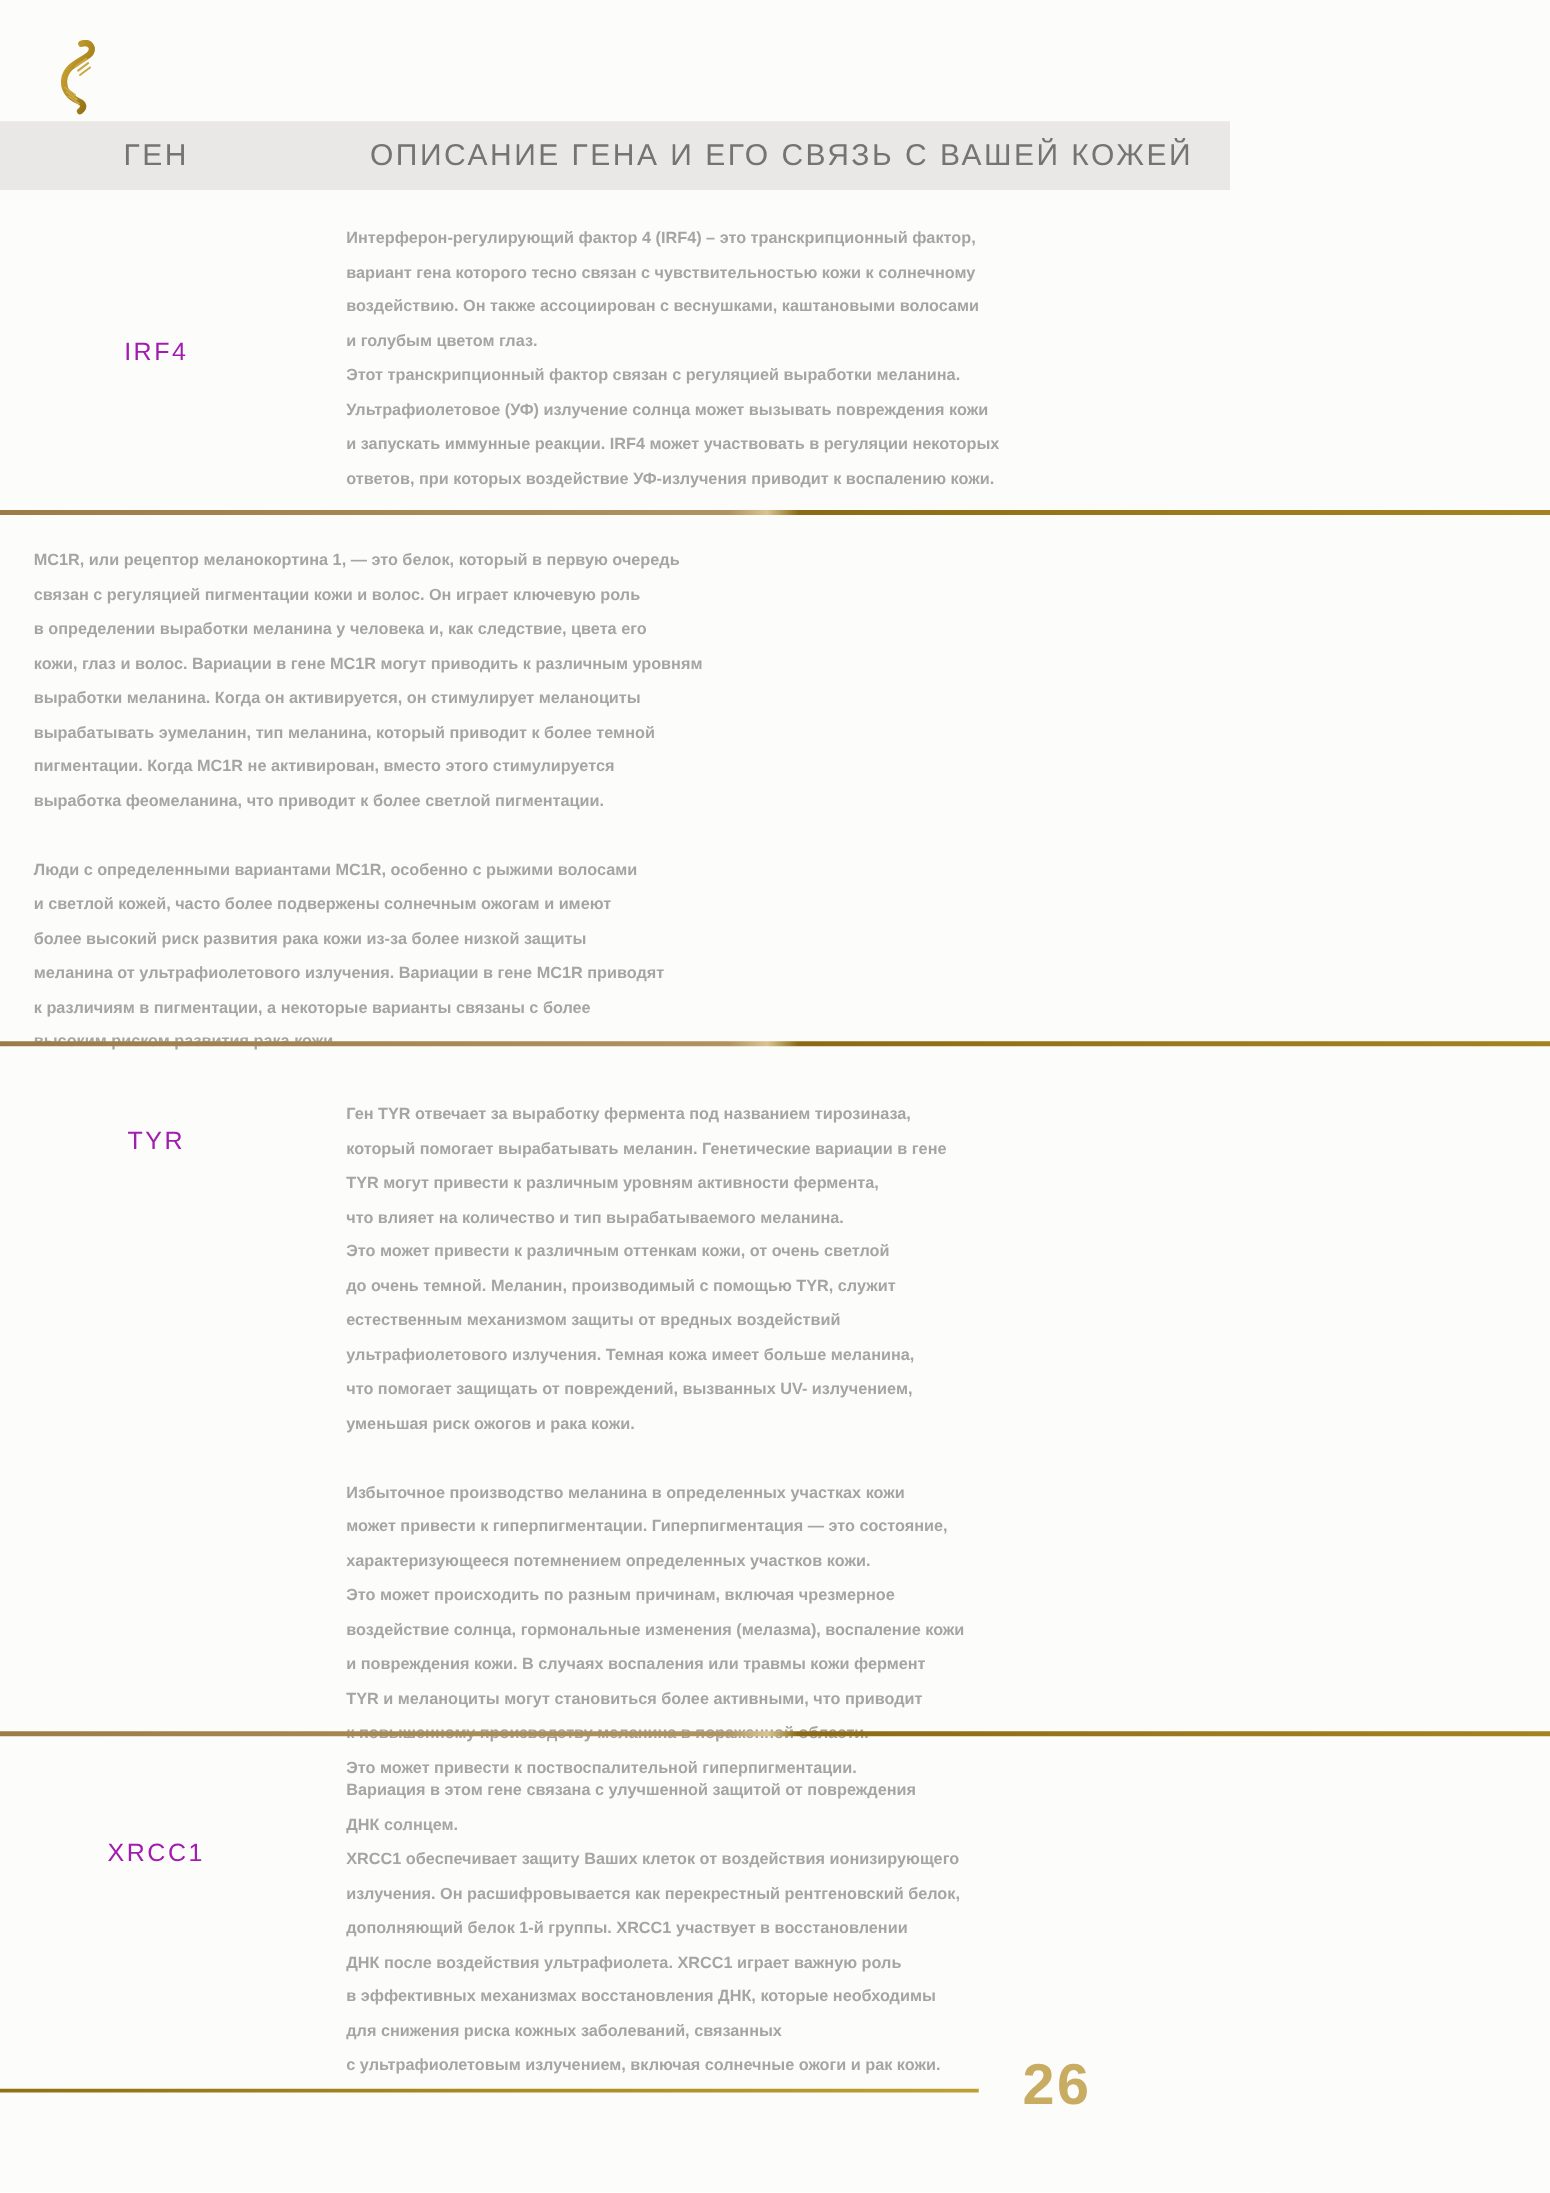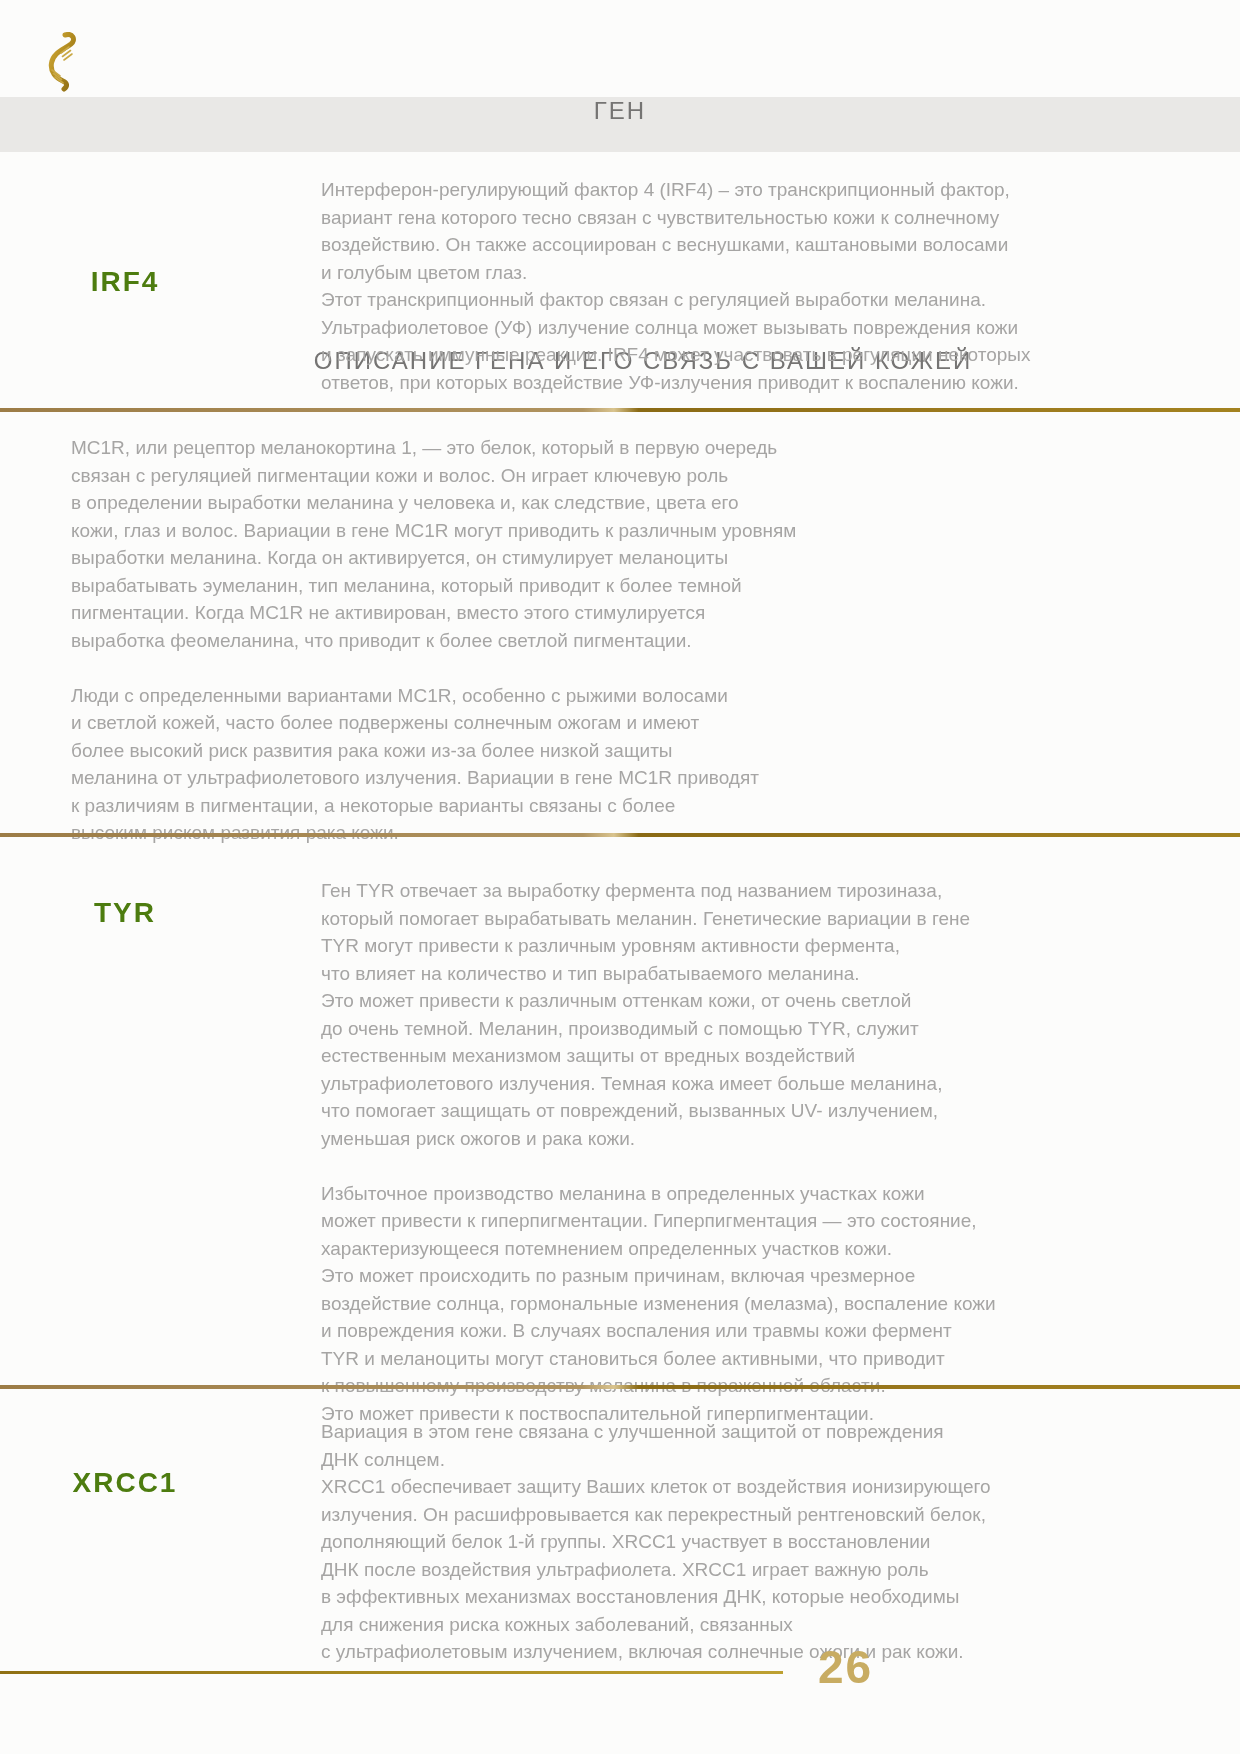--- a/index.html
+++ b/index.html
@@ -3,38 +3,38 @@
 <meta charset="utf-8">
 <style>
   html,body { margin:0; padding:0; background:#fff; }
   .page {
     position:relative; width:1240px; height:1754px;
     background:#fcfcfb; overflow:hidden;
     font-family:"Liberation Sans", sans-serif;
   }
   .logo { position:absolute; left:44px; top:32px; width:34px; height:62px; }
   .header-bar {
-    position:absolute; left:0; top:97px; width:1240px; height:55px;
-    background:#e9e8e6; display:flex; align-items:center;flex-direction:column;
+    position:absolute; left:0; top:97px; width:984px; height:55px;
+    background:#e9e8e6; display:flex; align-items:center;
   }
   .col-gene {
     width:250px; text-align:center; flex:0 0 250px;
   }
   .header-bar .col-gene, .header-desc {
     font-size:24px; letter-spacing:2px; color:#757473; font-weight:300;
   }
   .header-desc { margin-left:46px; }
   .row { position:absolute; left:0; width:1240px; display:flex; }
   .row .col-gene {
-    font-size:28px; letter-spacing:2px; color:#4d7c0f; font-weight:700;
+    font-size:20px; letter-spacing:2px; color:#a21caf; font-weight:400;
     line-height:36px;
   }
   .desc {
-    margin-left:71px; width:900px;
-    font-size:19px; line-height:27.5px; color:#a6a5a4; font-weight:400;
+    margin-left:27px; width:900px;
+    font-size:13px; line-height:27.5px; color:#a6a5a4; font-weight:700;
     white-space:pre-line;
   }
   .row-1 { top:152px; height:256px; } .row-1 .desc { padding-top:24px; } .row-1 .col-gene { margin-top:112px; }
   .row-2 { top:412px; height:421px; } .row-2 .desc { padding-top:22px; } .row-2 .col-gene { margin-top:131px; }
   .row-3 { top:837px; height:548px; } .row-3 .desc { padding-top:40px; } .row-3 .col-gene { margin-top:58px; }
   .row-4 { top:1389px; height:261px; } .row-4 .desc { padding-top:29px; } .row-4 .col-gene { margin-top:76px; }
   .divider {
     position:absolute; left:0; width:1240px; height:4px;
     background:linear-gradient(90deg,#9c7c46 0%,#b0935f 47%,#d9c48f 49.5%,#8a6a14 51.5%,#9c7a1e 78%,#a3821f 100%);
   }

